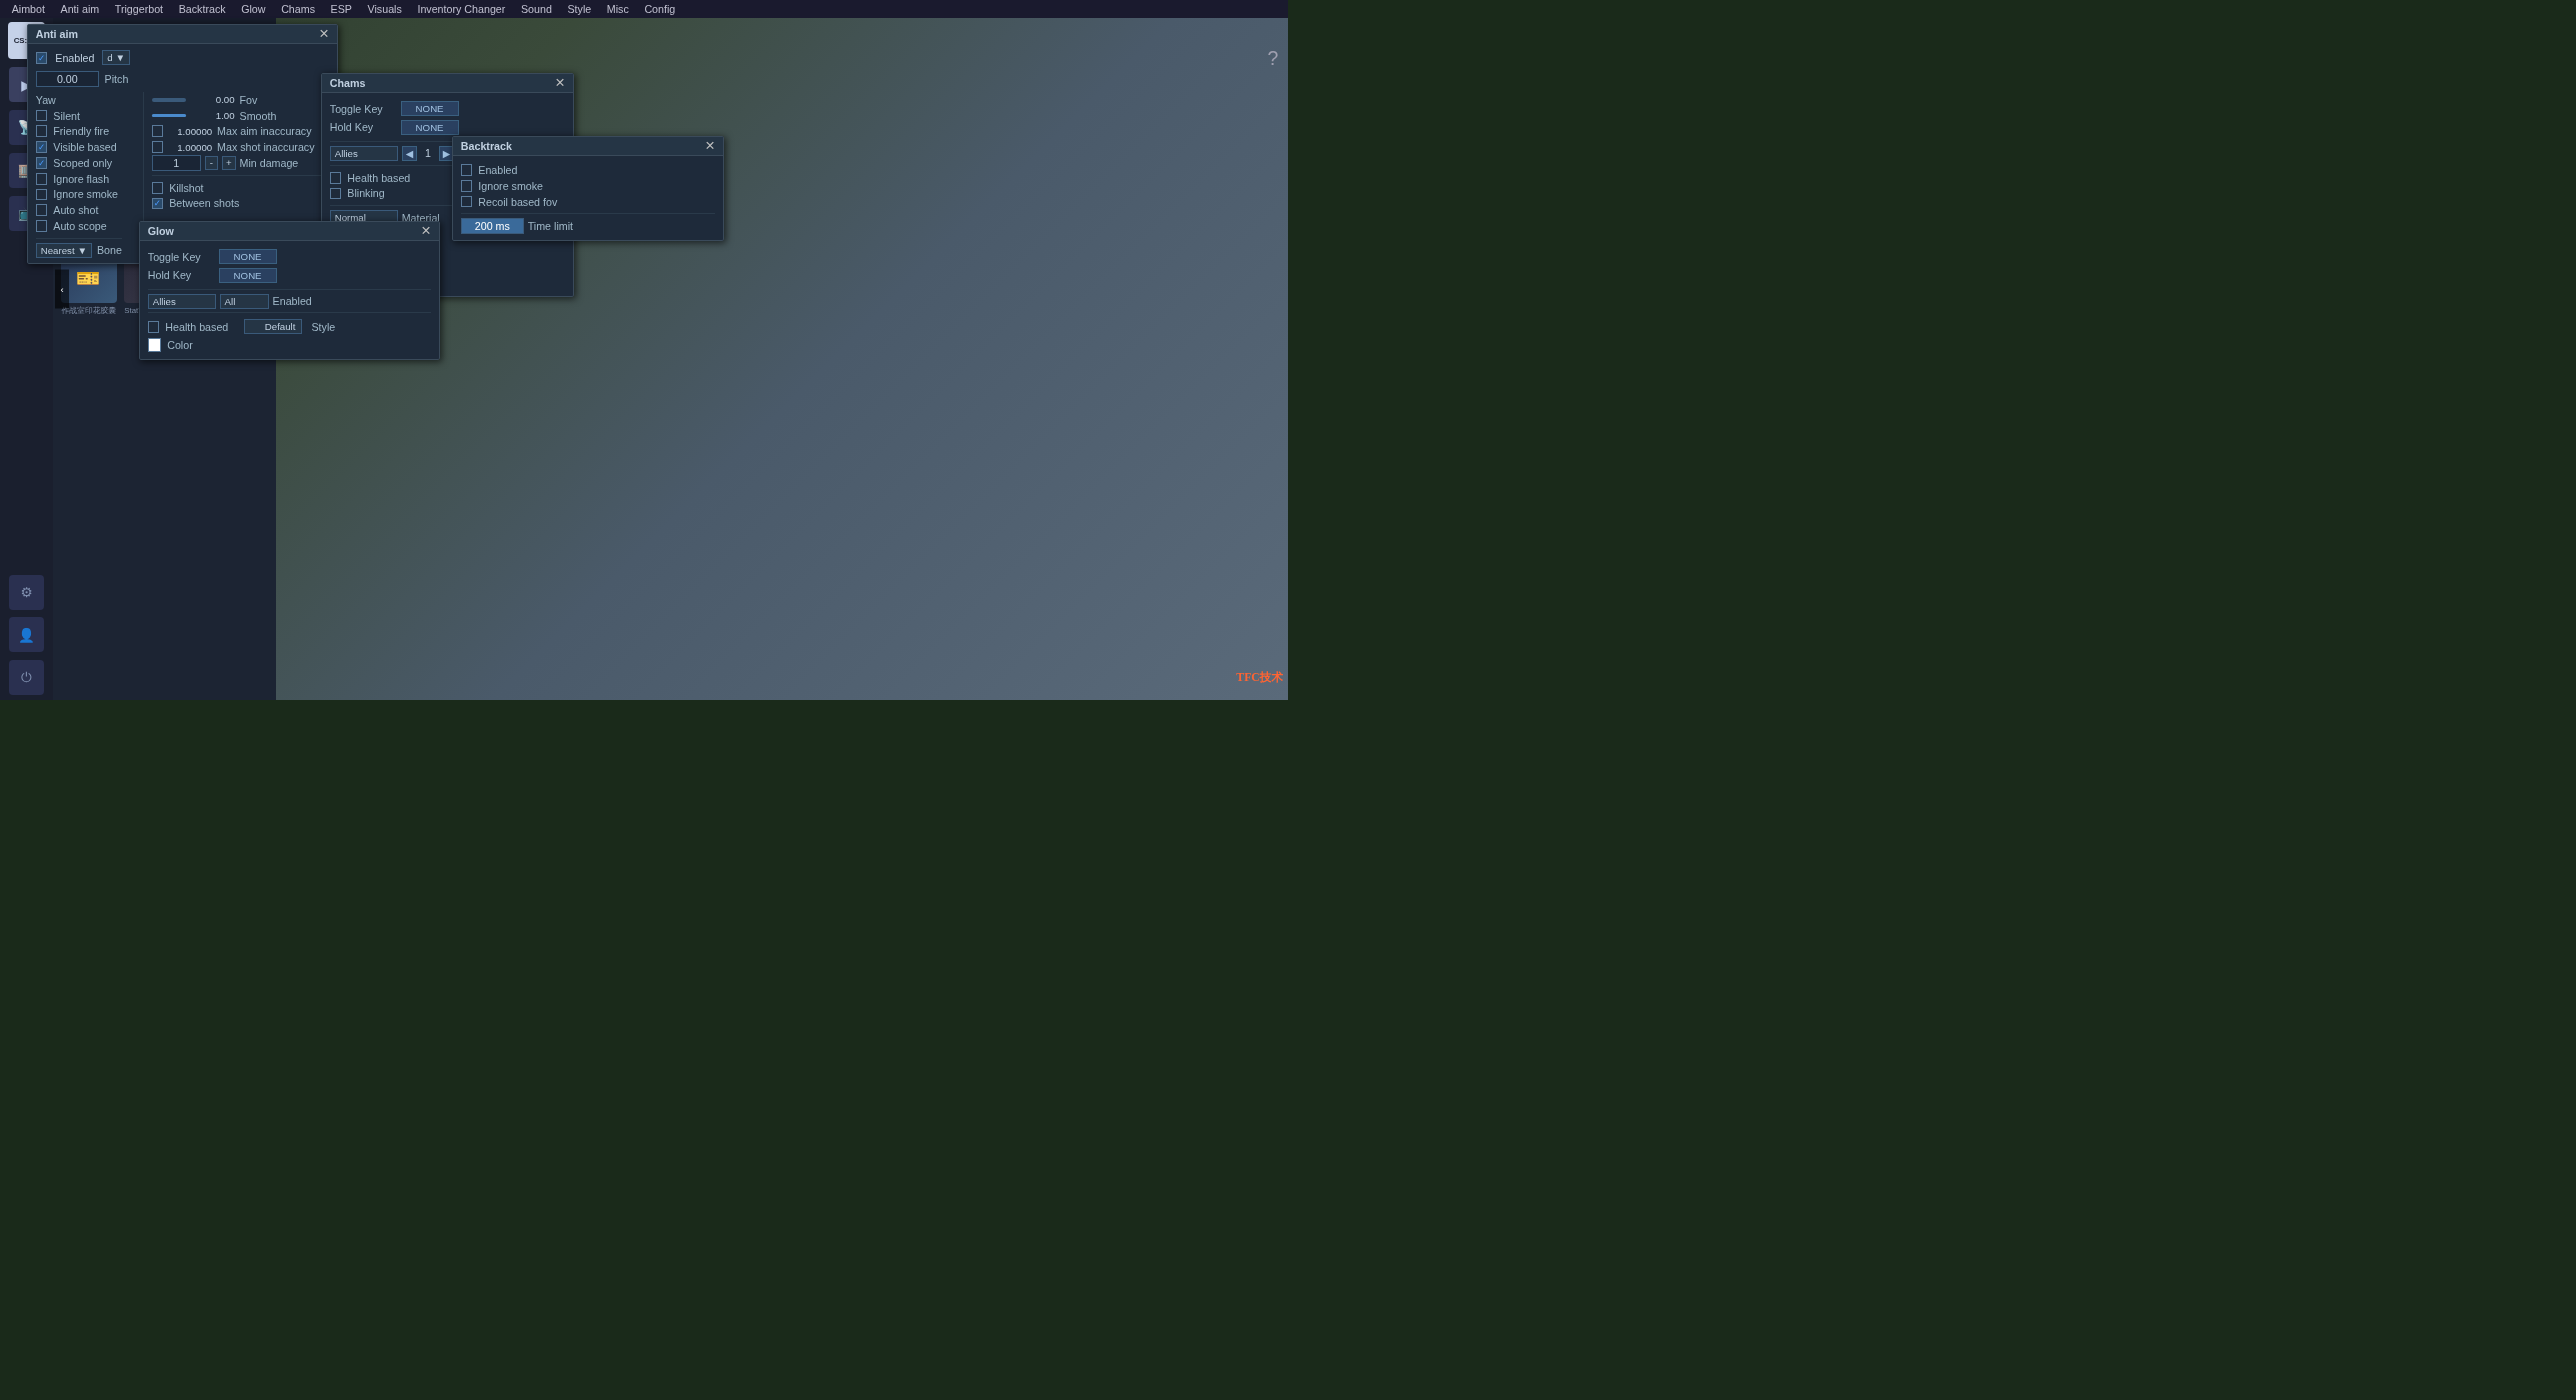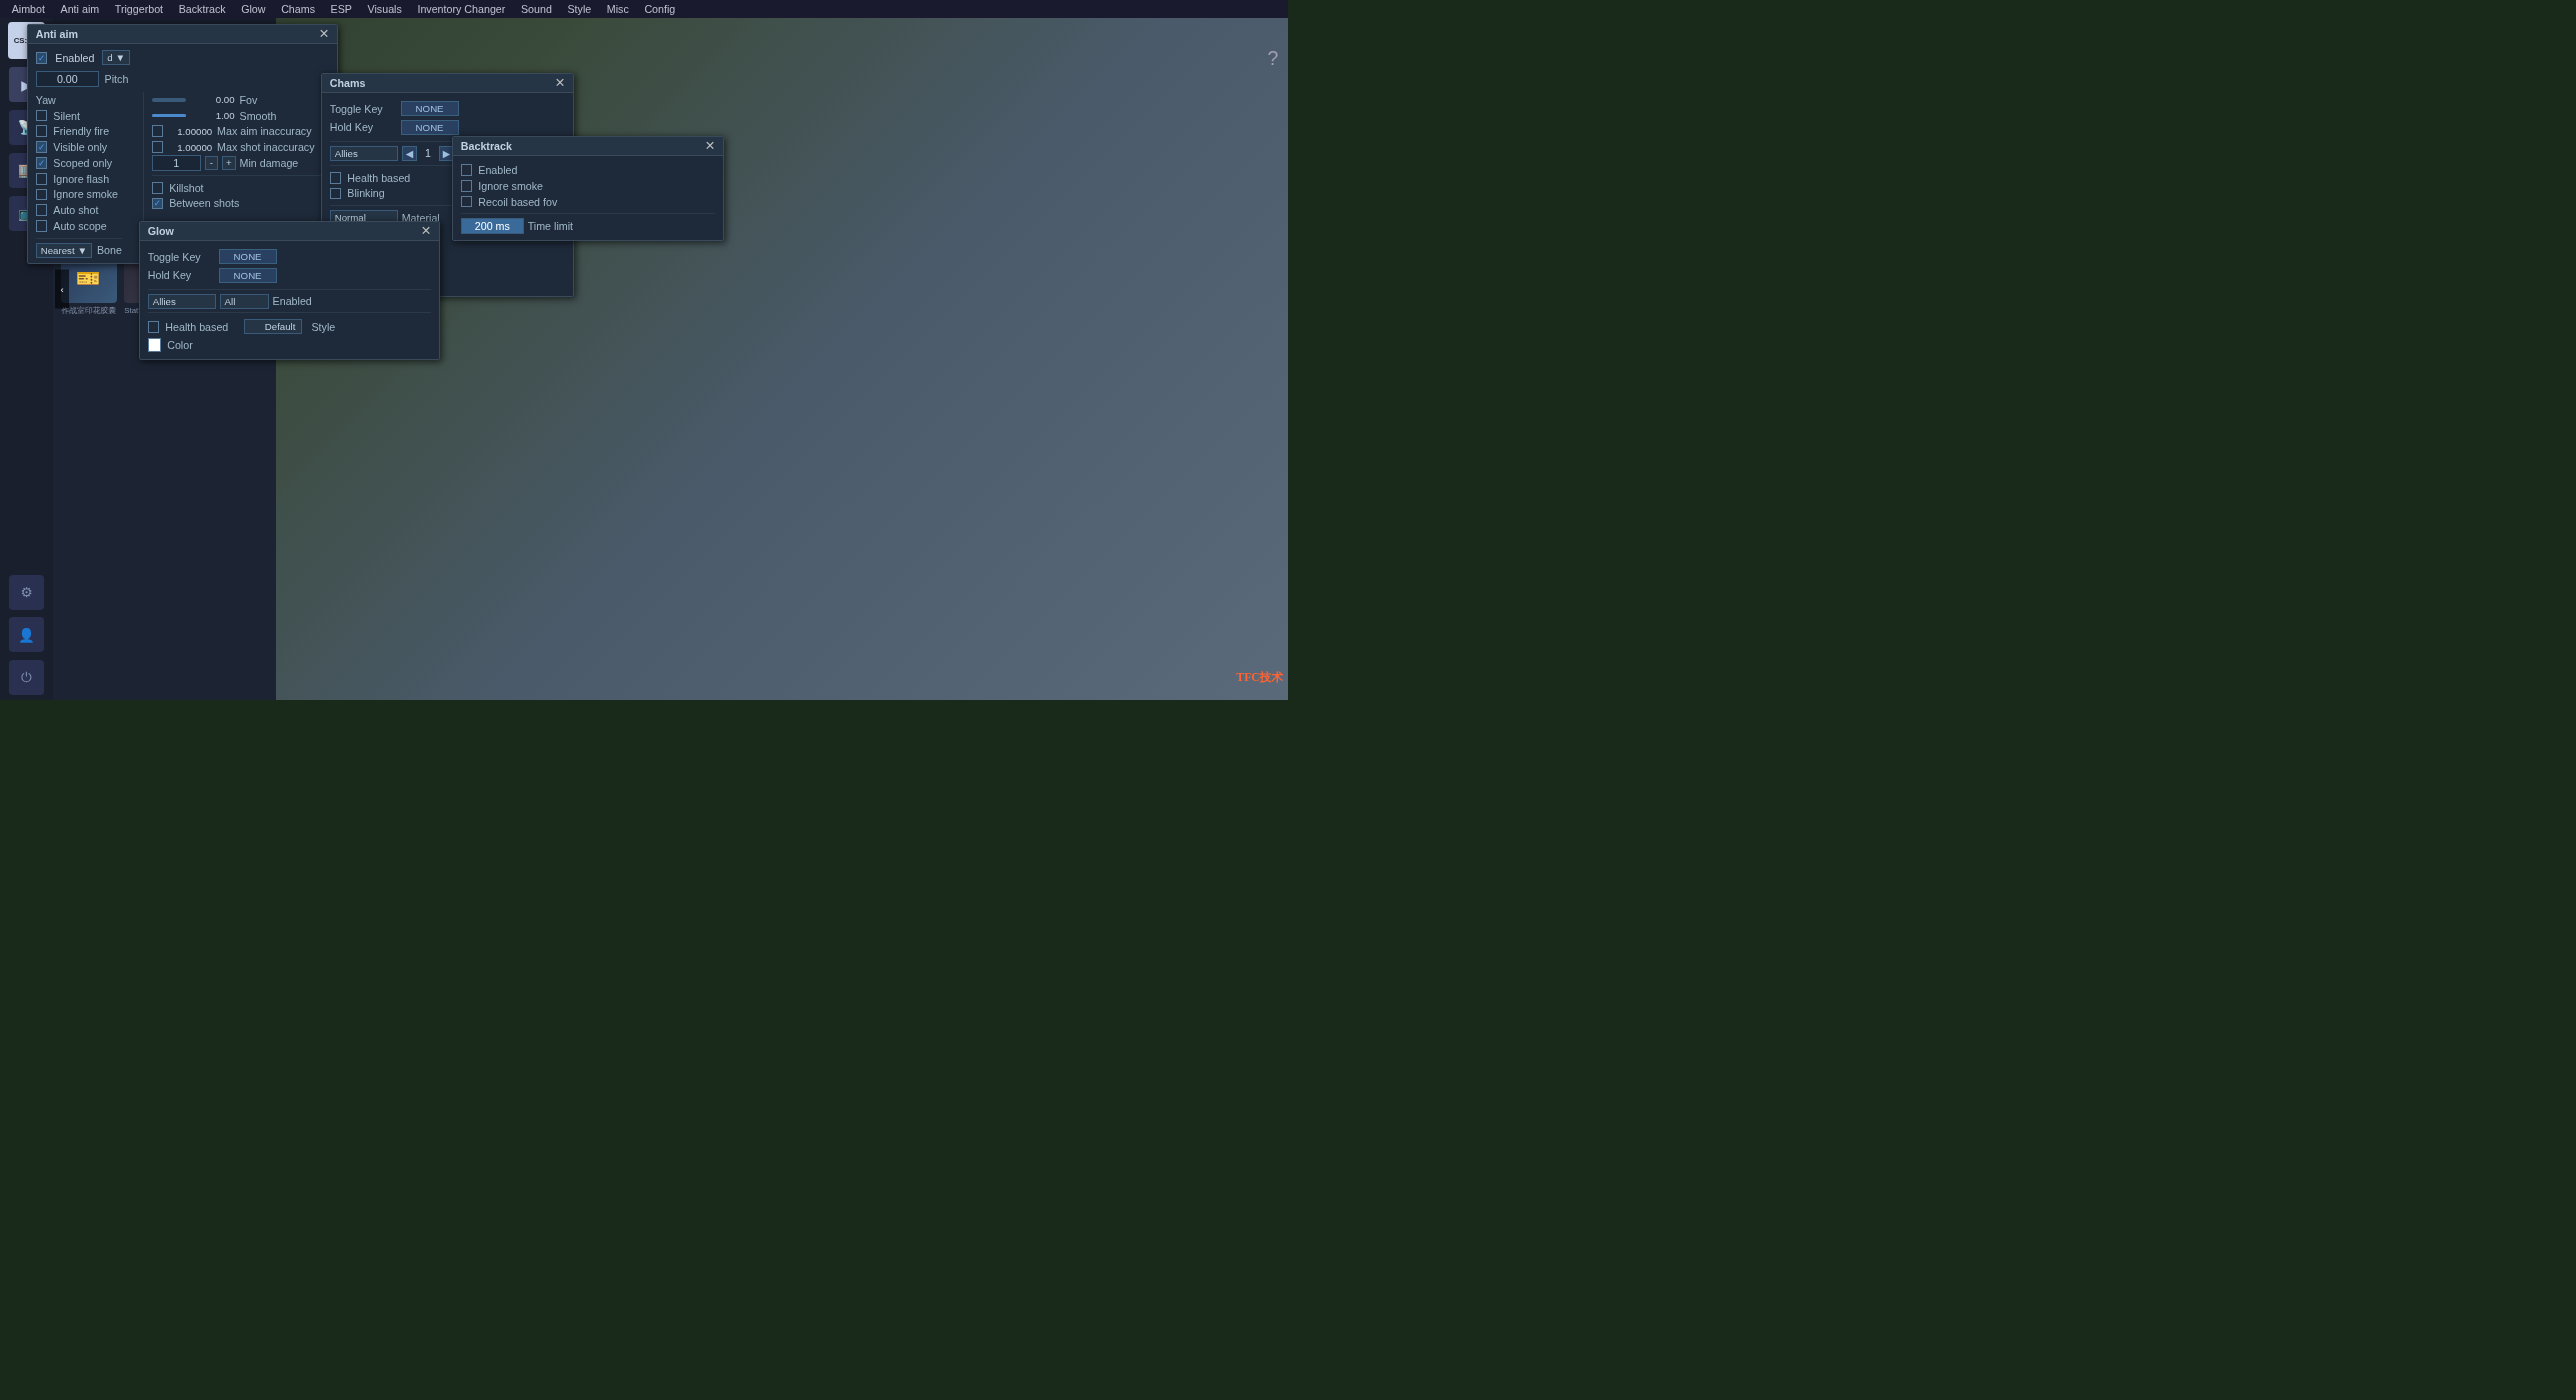--- a/index.html
+++ b/index.html
@@ -646,21 +646,21 @@
         <div class="option-row">
           <div class="checkbox"></div>
           <span class="option-label">Silent</span>
         </div>
         <div class="option-row">
           <div class="checkbox"></div>
           <span class="option-label">Friendly fire</span>
         </div>
         <div class="option-row">
           <div class="checkbox checked"></div>
-          <span class="option-label">Visible only</span>
+          <span class="option-label">Visible based</span>
         </div>
         <div class="option-row">
           <div class="checkbox checked"></div>
           <span class="option-label">Scoped only</span>
         </div>
         <div class="option-row">
           <div class="checkbox"></div>
           <span class="option-label">Ignore flash</span>
         </div>
         <div class="option-row">

